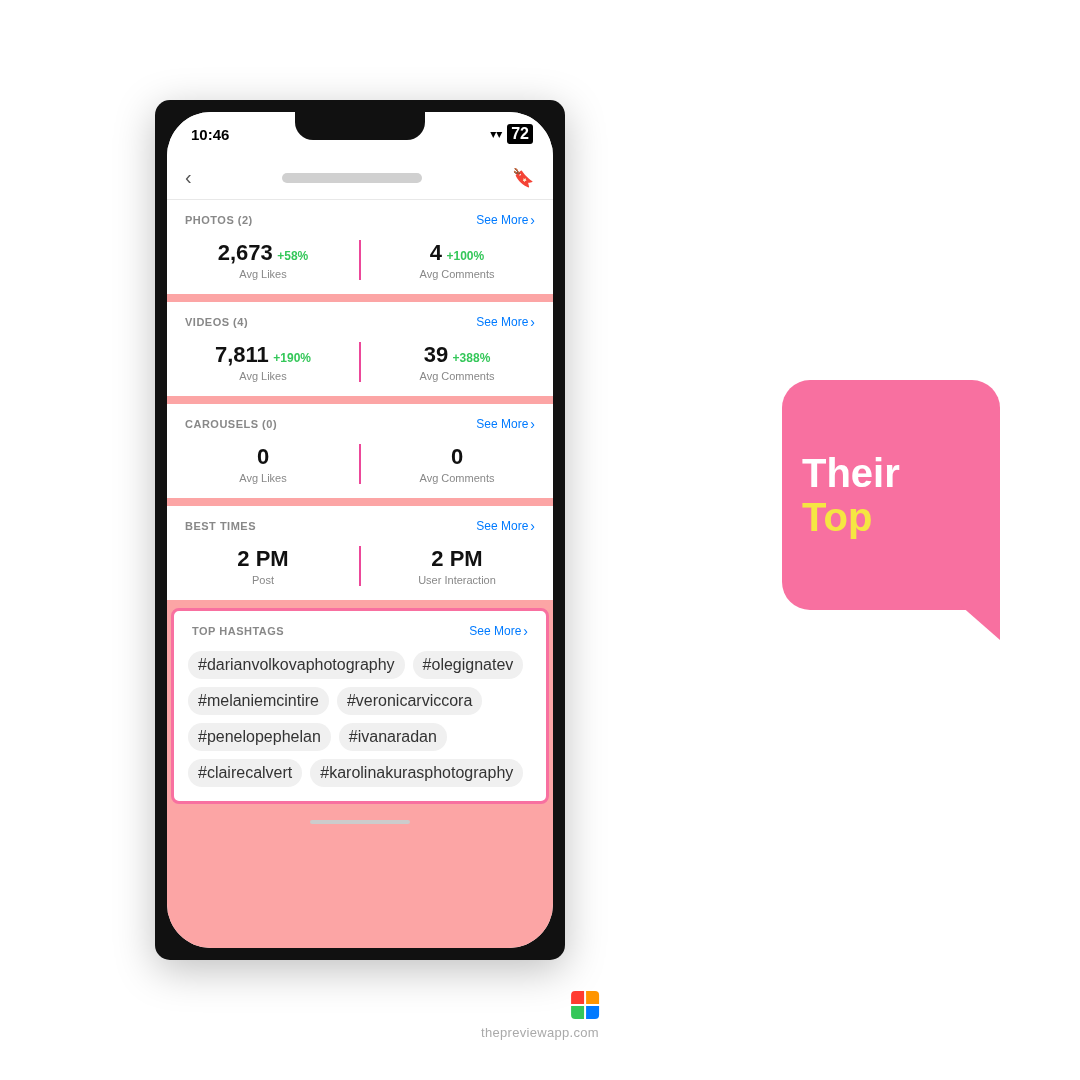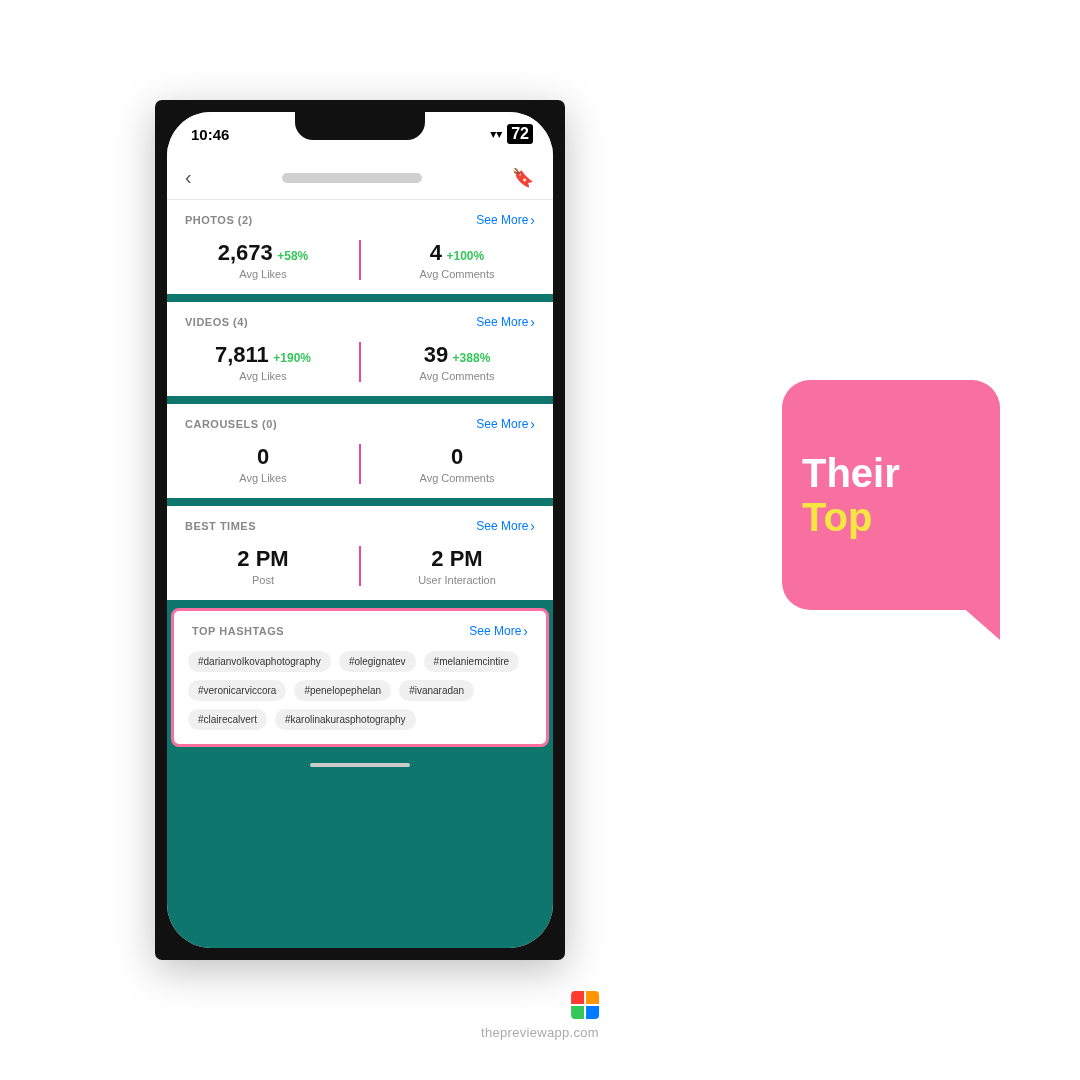--- a/index.html
+++ b/index.html
@@ -22,21 +22,21 @@
     }
 
     
     .phone-outer {
       position: absolute;
       left: 155px;
       top: 100px;
       width: 410px;
       height: 860px;
       background: #111111;
-      border-radius: 7px;
+      border-radius: 15px;
       box-shadow: 0 10px 40px rgba(0,0,0,0.25);
     }
 
     .phone-inner {
       position: absolute;
       top: 12px;
       left: 12px;
       right: 12px;
       bottom: 12px;
       background: #f5f5f5;
@@ -119,21 +119,21 @@
 
     .nav-bookmark {
       font-size: 18px;
       color: #555;
     }
 
     
     .phone-content {
       height: calc(100% - 88px);
       overflow-y: auto;
-      background: #0f766e;
+      background: #fca5a5;
       scrollbar-width: none;
     }
 
     .phone-content::-webkit-scrollbar { display: none; }
 
     
     .section-card {
       background: #ffffff;
       margin-bottom: 8px;
     }
@@ -232,21 +232,21 @@
     }
 
     .hashtags-grid {
       display: flex;
       flex-wrap: wrap;
       padding: 4px 14px 14px;
       gap: 8px;
     }
 
     .hashtag-pill {
-      font-size: 10px;
+      font-size: 16px;
       color: #333;
       background: #f0f0f0;
       border-radius: 14px;
       padding: 5px 10px;
     }
 
     
     .bottom-indicator {
       display: flex;
       justify-content: center;

